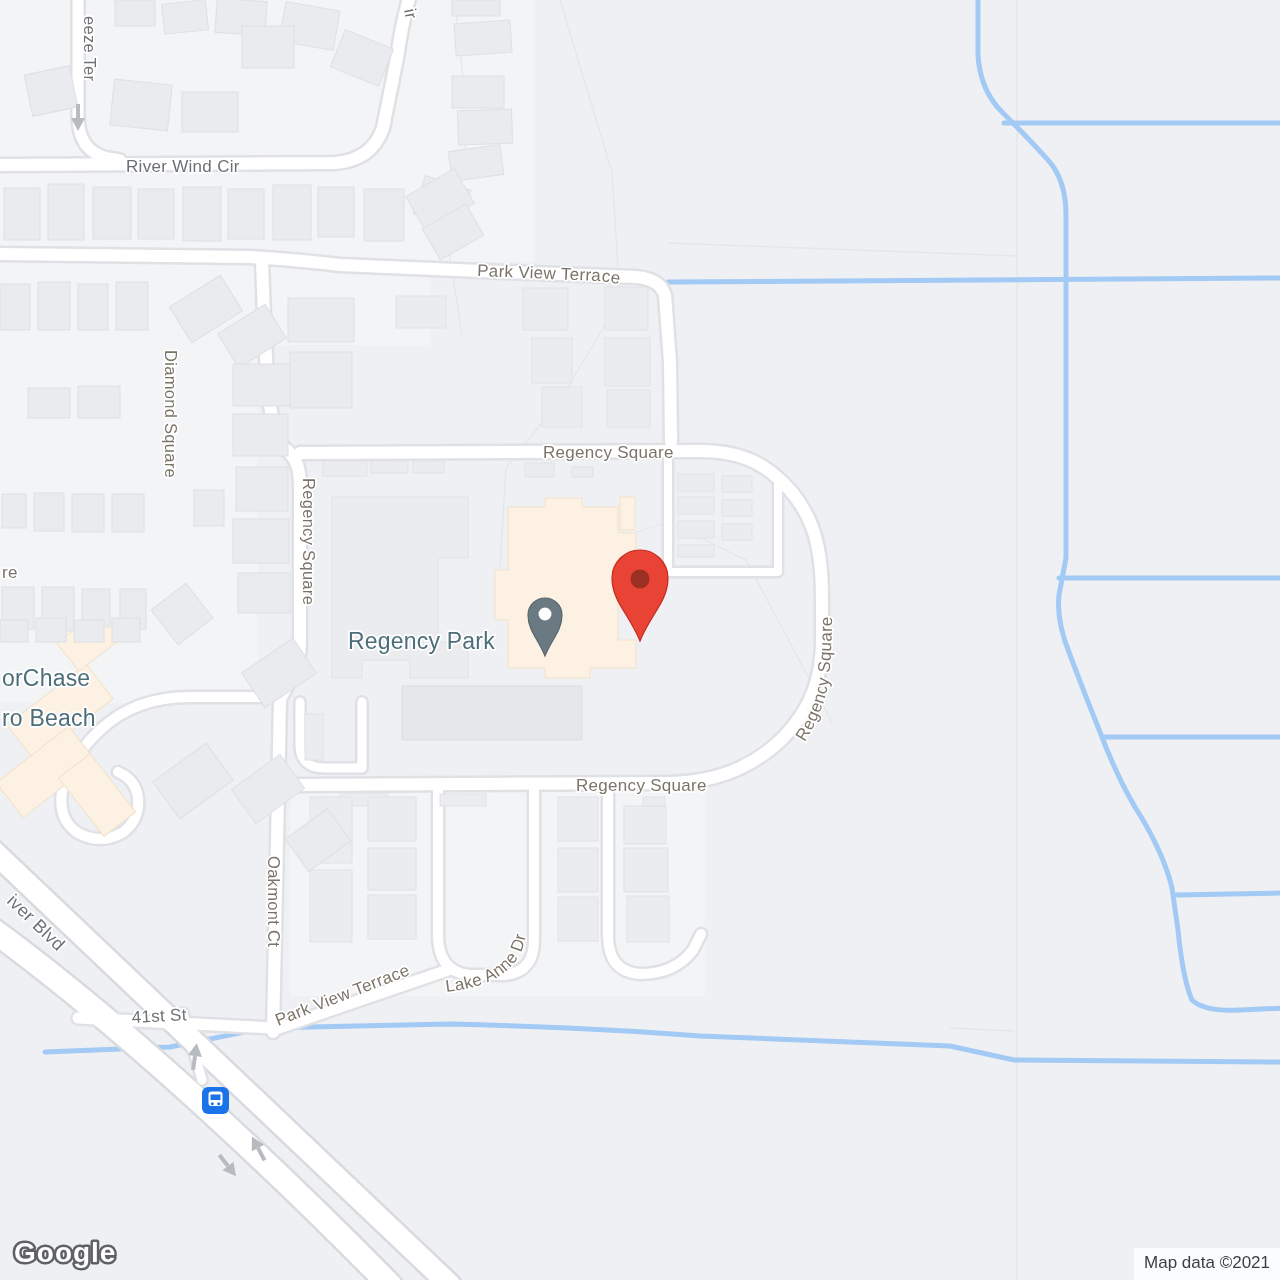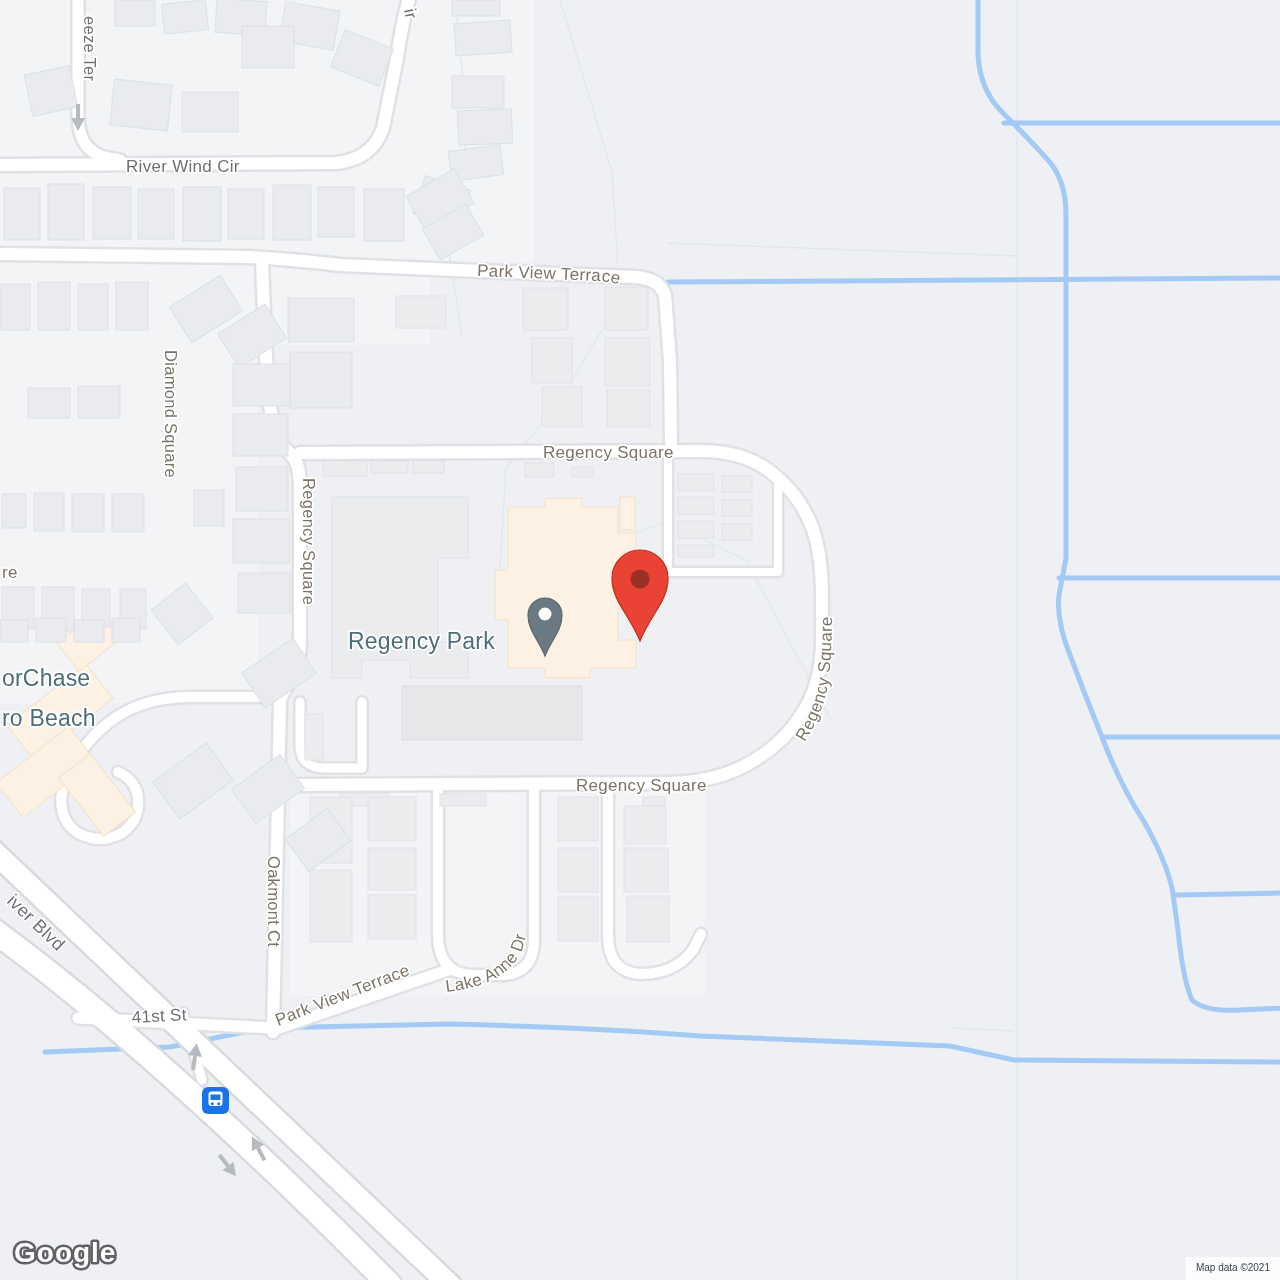--- a/index.html
+++ b/index.html
@@ -8,21 +8,21 @@
   svg{position:absolute;left:0;top:0;display:block;}
   text{font-family:"Liberation Sans",sans-serif;}
   .lbl{paint-order:stroke;stroke:#ffffff;stroke-width:3.5px;stroke-linejoin:round;}
   .cool{fill:var(--label-cool);font-size:17px;letter-spacing:.3px;}
   .warm{fill:var(--label-warm);font-size:17px;letter-spacing:.3px;}
   .vert{font-size:16.5px;}
   .poi-text{fill:var(--poi-text);font-size:23px;letter-spacing:.2px;}
   .glogo{fill:#ffffff;stroke:#5f6164;stroke-width:5px;paint-order:stroke;
     stroke-linejoin:round;font-size:28px;font-weight:bold;letter-spacing:1px;}
   #attribution{position:absolute;right:0;bottom:0;background:rgba(255,255,255,.78);
-    padding:5px 10px 7px 10px;font-size:10px;color:#3b3e42;}
+    padding:5px 10px 7px 10px;font-size:17px;color:#3b3e42;}
 </style>
 </head>
 <body>
 
 <div id="stage">
 <svg id="map-canvas" width="1280" height="1280" viewBox="0 0 1280 1280">
 
   <rect x="0" y="0" width="1280" height="1280" fill="#eef0f4"></rect>
   <g>
     <rect x="0" y="0" width="430" height="345" fill="#f2f4f6"></rect>

